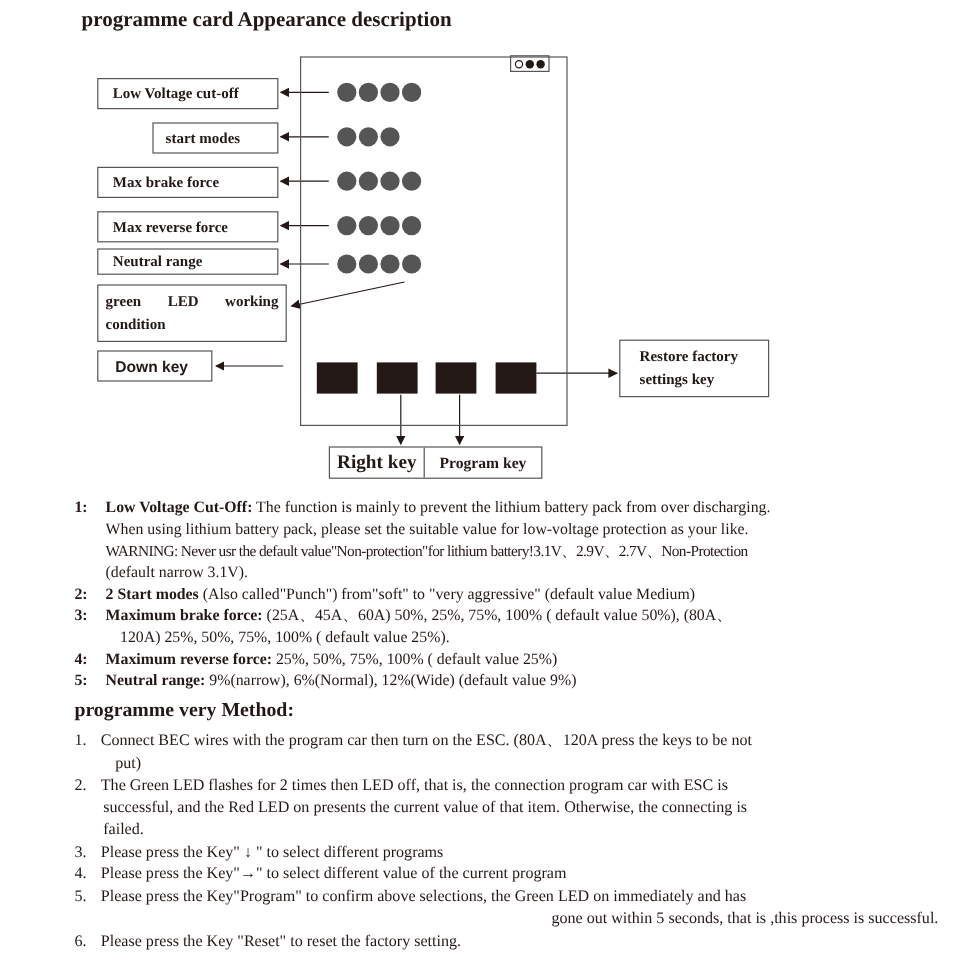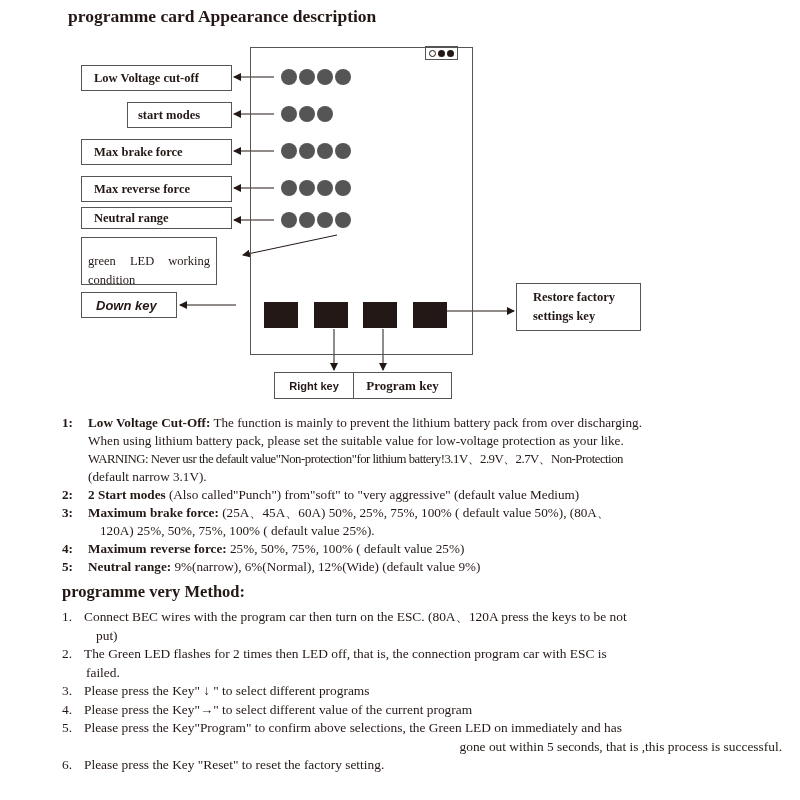--- a/index.html
+++ b/index.html
@@ -7,28 +7,28 @@
   body { position: relative; font-family: "Liberation Serif", serif; color: #231815; }
   .abs { position: absolute; }
   .title { left: 68px; top: 6px; font-size: 17.5px; font-weight: bold; white-space: nowrap; }
   .card { left: 250px; top: 47px; width: 223px; height: 308px; border: 1.3px solid #555; }
   .conn { left: 425px; top: 46px; width: 33px; height: 14px; border: 1px solid #555; display: flex; align-items: center; justify-content: center; gap: 2px; }
   .conn span { display: inline-block; width: 7px; height: 7px; border-radius: 50%; background: #231815; }
   .conn span.hollow { background: #fff; border: 1px solid #231815; }
   .led-row { display: flex; gap: 2px; }
   .led { width: 16px; height: 16px; border-radius: 50%; background: #555; }
   .label-box { border: 1.3px solid #555; background: #fff; font-weight: bold; font-size: 12.5px; display: flex; align-items: center; padding-left: 12px; white-space: nowrap; }
-  .sans { font-family: "Liberation Sans", sans-serif; font-size: 13px; font-style: italic; }
+  .sans { font-family: "Liberation Sans", sans-serif; font-size: 13px; }
   .key { width: 34px; height: 26px; background: #231815; }
   svg.lines { position: absolute; left: 0; top: 0; }
-  .green-box { left: 81px; top: 237px; width: 136px; height: 48px; padding: 14px 6px; font-size: 12.5px; font-weight: normal; line-height: 19px; text-align: justify; text-align-last: left; }
+  .green-box { left: 81px; top: 237px; width: 158px; height: 48px; padding: 4px 6px; font-size: 12.5px; font-weight: bold; line-height: 19px; text-align: justify; text-align-last: left; }
   .green-box .l1 { display: flex; justify-content: space-between; }
   .bottom-boxes { left: 274px; top: 372px; height: 27px; display: flex; border: 1.3px solid #555; }
   .bottom-boxes div { display: flex; align-items: center; justify-content: center; font-weight: bold; }
-  .rk { width: 79px; border-right: 1.3px solid #555; font-family: Liberation Sans, sans-serif; font-size: 11px; text-align: right; }
+  .rk { width: 79px; border-right: 1.3px solid #555; font-family: Liberation Serif, serif; font-size: 16px; text-align: right; }
   .pk { width: 97px; font-size: 13px; }
   .restore { left: 516px; top: 283px; width: 125px; height: 48px; border: 1.3px solid #555; font-weight: bold; font-size: 12.5px; line-height: 19px; padding: 4px 0 0 16px; }
   .desc { left: 62px; top: 414px; width: 720px; font-size: 13.2px; line-height: 18px; }
   .desc p { white-space: nowrap; }
   .num { font-weight: bold; display: inline-block; width: 26px; }
   .ind { padding-left: 26px; }
   .warn { padding-left: 26px; letter-spacing: -0.5px; font-size: 12.8px; }
   .b { font-weight: bold; }
   .method-title { left: 62px; top: 582px; font-size: 16.5px; font-weight: bold; }
   .method { left: 62px; top: 608px; width: 720px; font-size: 13.4px; line-height: 18.5px; }
@@ -138,19 +138,20 @@
   <p><span class="num">4:</span><span class="b">Maximum reverse force:</span><span> 25%, 50%, 75%, 100%  ( default value 25%)</span></p>
   <p><span class="num">5:</span><span class="b">Neutral range:</span><span> 9%(narrow), 6%(Normal),  12%(Wide)  (default value 9%)</span></p>
 </div>
 
 <div class="abs method-title">programme very Method:</div>
 
 <div class="abs method">
   <p><span class="mnum">1.</span><span>Connect BEC wires with the program car then turn on the ESC. (80A、120A  press the keys to be not</span></p>
   <p style="padding-left:34px;">put)</p>
   <p><span class="mnum">2.</span><span>The Green LED flashes for 2 times then LED off, that is, the connection program car with ESC is</span></p>
+  <p style="padding-left:24px;">successful, and the Red LED on presents the current value of that item. Otherwise, the connecting is</p>
   <p style="padding-left:24px;">failed.</p>
   <p><span class="mnum">3.</span><span>Please press the Key" ↓ " to select different programs</span></p>
   <p><span class="mnum">4.</span><span>Please press the Key"→" to select different value of the current program</span></p>
   <p><span class="mnum">5.</span><span>Please press the Key"Program" to confirm above selections, the Green LED on immediately and has</span></p>
   <p style="padding-left:24px;text-align:right;">gone out within 5 seconds, that is ,this process is successful.</p>
   <p><span class="mnum">6.</span><span>Please press the Key "Reset" to reset the factory setting.</span></p>
 </div>
 
 </body></html>

